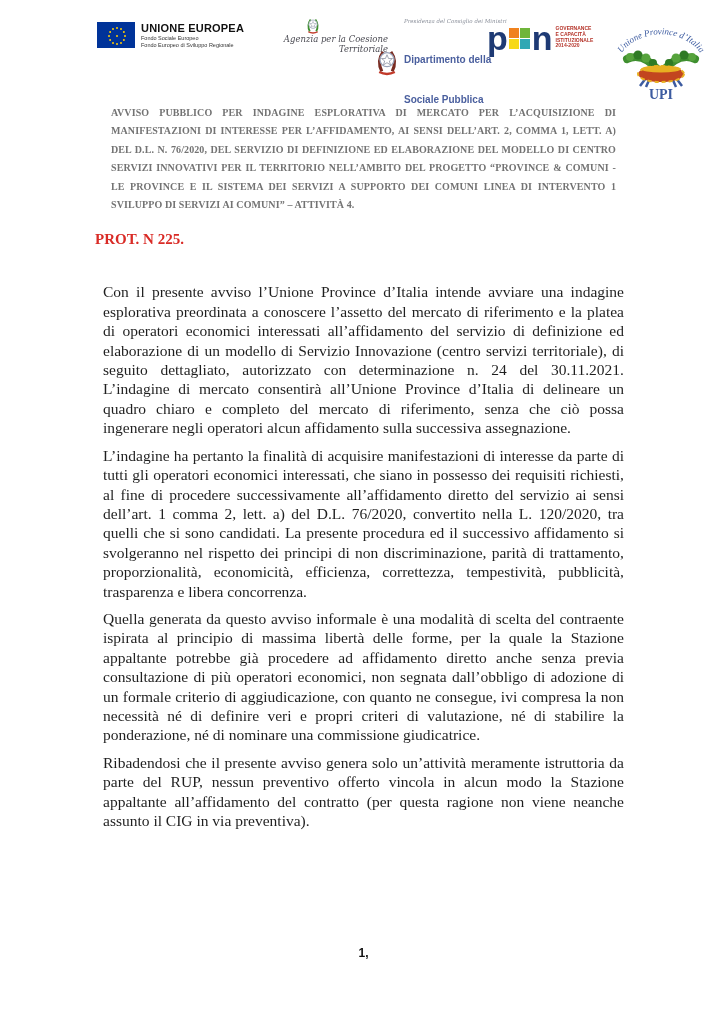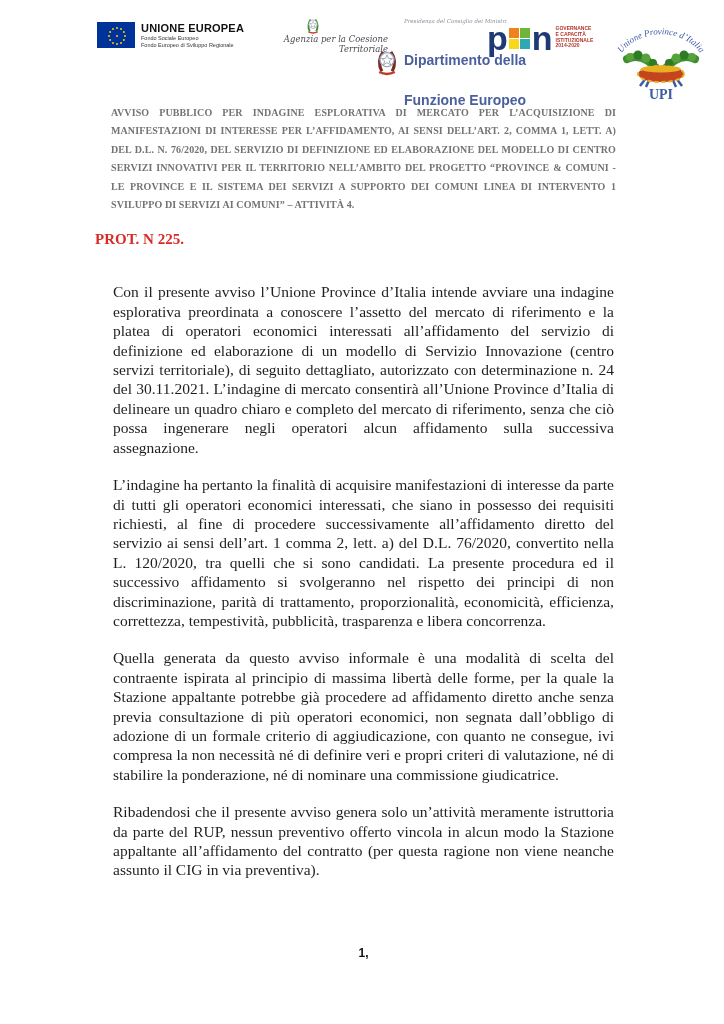--- a/index.html
+++ b/index.html
@@ -25,42 +25,42 @@
   .mini-emblem{display:block;}
 
   
   .logo-agenzia{left:238px;top:16px;width:150px;text-align:right;}
   .agenzia-script{font-family:"DejaVu Serif",serif;font-style:italic;font-size:8.5px;color:#4a4a52;line-height:10px;}
 
   
   .logo-dip{left:374px;top:18px;display:flex;align-items:center;gap:4px;}
   .dip-text{display:flex;flex-direction:column;}
   .dip-script{font-family:"DejaVu Serif",serif;font-style:italic;font-size:5.5px;color:#8a8f9a;line-height:6.5px;}
-  .dip-line{font-family:"Liberation Sans",sans-serif;font-size:14px;font-weight:bold;color:#4a5f9e;line-height:10px;margin-top:30px;}
+  .dip-line{font-family:"Liberation Sans",sans-serif;font-size:10px;font-weight:bold;color:#4a5f9e;line-height:10px;margin-top:30px;}
 
   
   .logo-pon{left:487px;top:24px;display:flex;align-items:flex-start;gap:4px;}
   .pon-mark{display:flex;align-items:center;font-family:"Liberation Sans",sans-serif;
             font-weight:bold;color:#1e3a74;font-size:34px;line-height:28px;}
   .pon-letter{letter-spacing:-1px;}
   .pon-grid{display:grid;grid-template-columns:10px 10px;grid-template-rows:10px 10px;gap:1px;margin:0 2px;}
   .pon-sq{width:10px;height:10px;}
   .pon-caption{display:flex;flex-direction:column;font-family:"Liberation Sans",sans-serif;
                font-size:5px;font-weight:bold;color:#b5342a;line-height:5.8px;margin-top:2px;}
 
   
   .logo-upi{left:608px;top:14px;width:106px;height:100px;}
 
   
   .content{position:absolute;left:95px;top:88px;width:537px;}
   .doc-title{margin:16px;font-size:10px;font-weight:bold;line-height:18.4px;text-align:justify;
              color:#737373;letter-spacing:.1px;}
   .prot{margin:15px 0 0 0;font-size:15px;font-weight:bold;color:#d92b26;line-height:19px;}
   .body-text{margin-top:33px;}
-  .body-text p{margin:18px;font-size:15.5px;line-height:19.4px;text-align:justify;color:#1f1f1f;}
+  .body-text p{margin:8px;font-size:15.5px;line-height:19.4px;text-align:justify;color:#1f1f1f;}
 
   .page-number{position:absolute;left:95px;top:946px;width:537px;text-align:center;
                font-family:"Liberation Sans",sans-serif;font-size:12px;font-weight:bold;color:#111;}
 </style>
 </head>
 <body>
 
 <div class="page">
 
   <div class="logos">
@@ -91,21 +91,21 @@
       <svg class="mini-emblem" width="26" height="30" viewBox="0 0 20 22">
         <path d="M6,19 Q2,11 7,4" stroke="#7a2c22" stroke-width="2.4" fill="none"></path>
         <path d="M14,19 Q18,11 13,4" stroke="#7a2c22" stroke-width="2.4" fill="none"></path>
         <circle cx="10" cy="10" r="5.4" fill="#ffffff" stroke="#9aa3b8" stroke-width="1"></circle>
         <path d="M10,6.2 L11.2,9.1 L14.2,9.1 L11.8,11 L12.7,14 L10,12.3 L7.3,14 L8.2,11 L5.8,9.1 L8.8,9.1 Z" fill="#ffffff" stroke="#8a90a0" stroke-width="0.6"></path>
         <path d="M4,19.5 Q10,22.5 16,19.5" stroke="#c23a2a" stroke-width="1.8" fill="none"></path>
       </svg>
       <span class="dip-text">
         <span class="dip-script">Presidenza del Consiglio dei Ministri</span>
         <span class="dip-line">Dipartimento della</span>
-        <span class="dip-line">Funzione Europeo</span>
+        <span class="dip-line">Sociale Pubblica</span>
       </span>
     </div>
 
     <div class="logo logo-pon">
       <span class="pon-mark">
         <span class="pon-letter">p</span>
         <span class="pon-grid">
           <span class="pon-sq" style="background:#f0821e"></span>
           <span class="pon-sq" style="background:#6fb53a"></span>
           <span class="pon-sq" style="background:#f7d917"></span>

